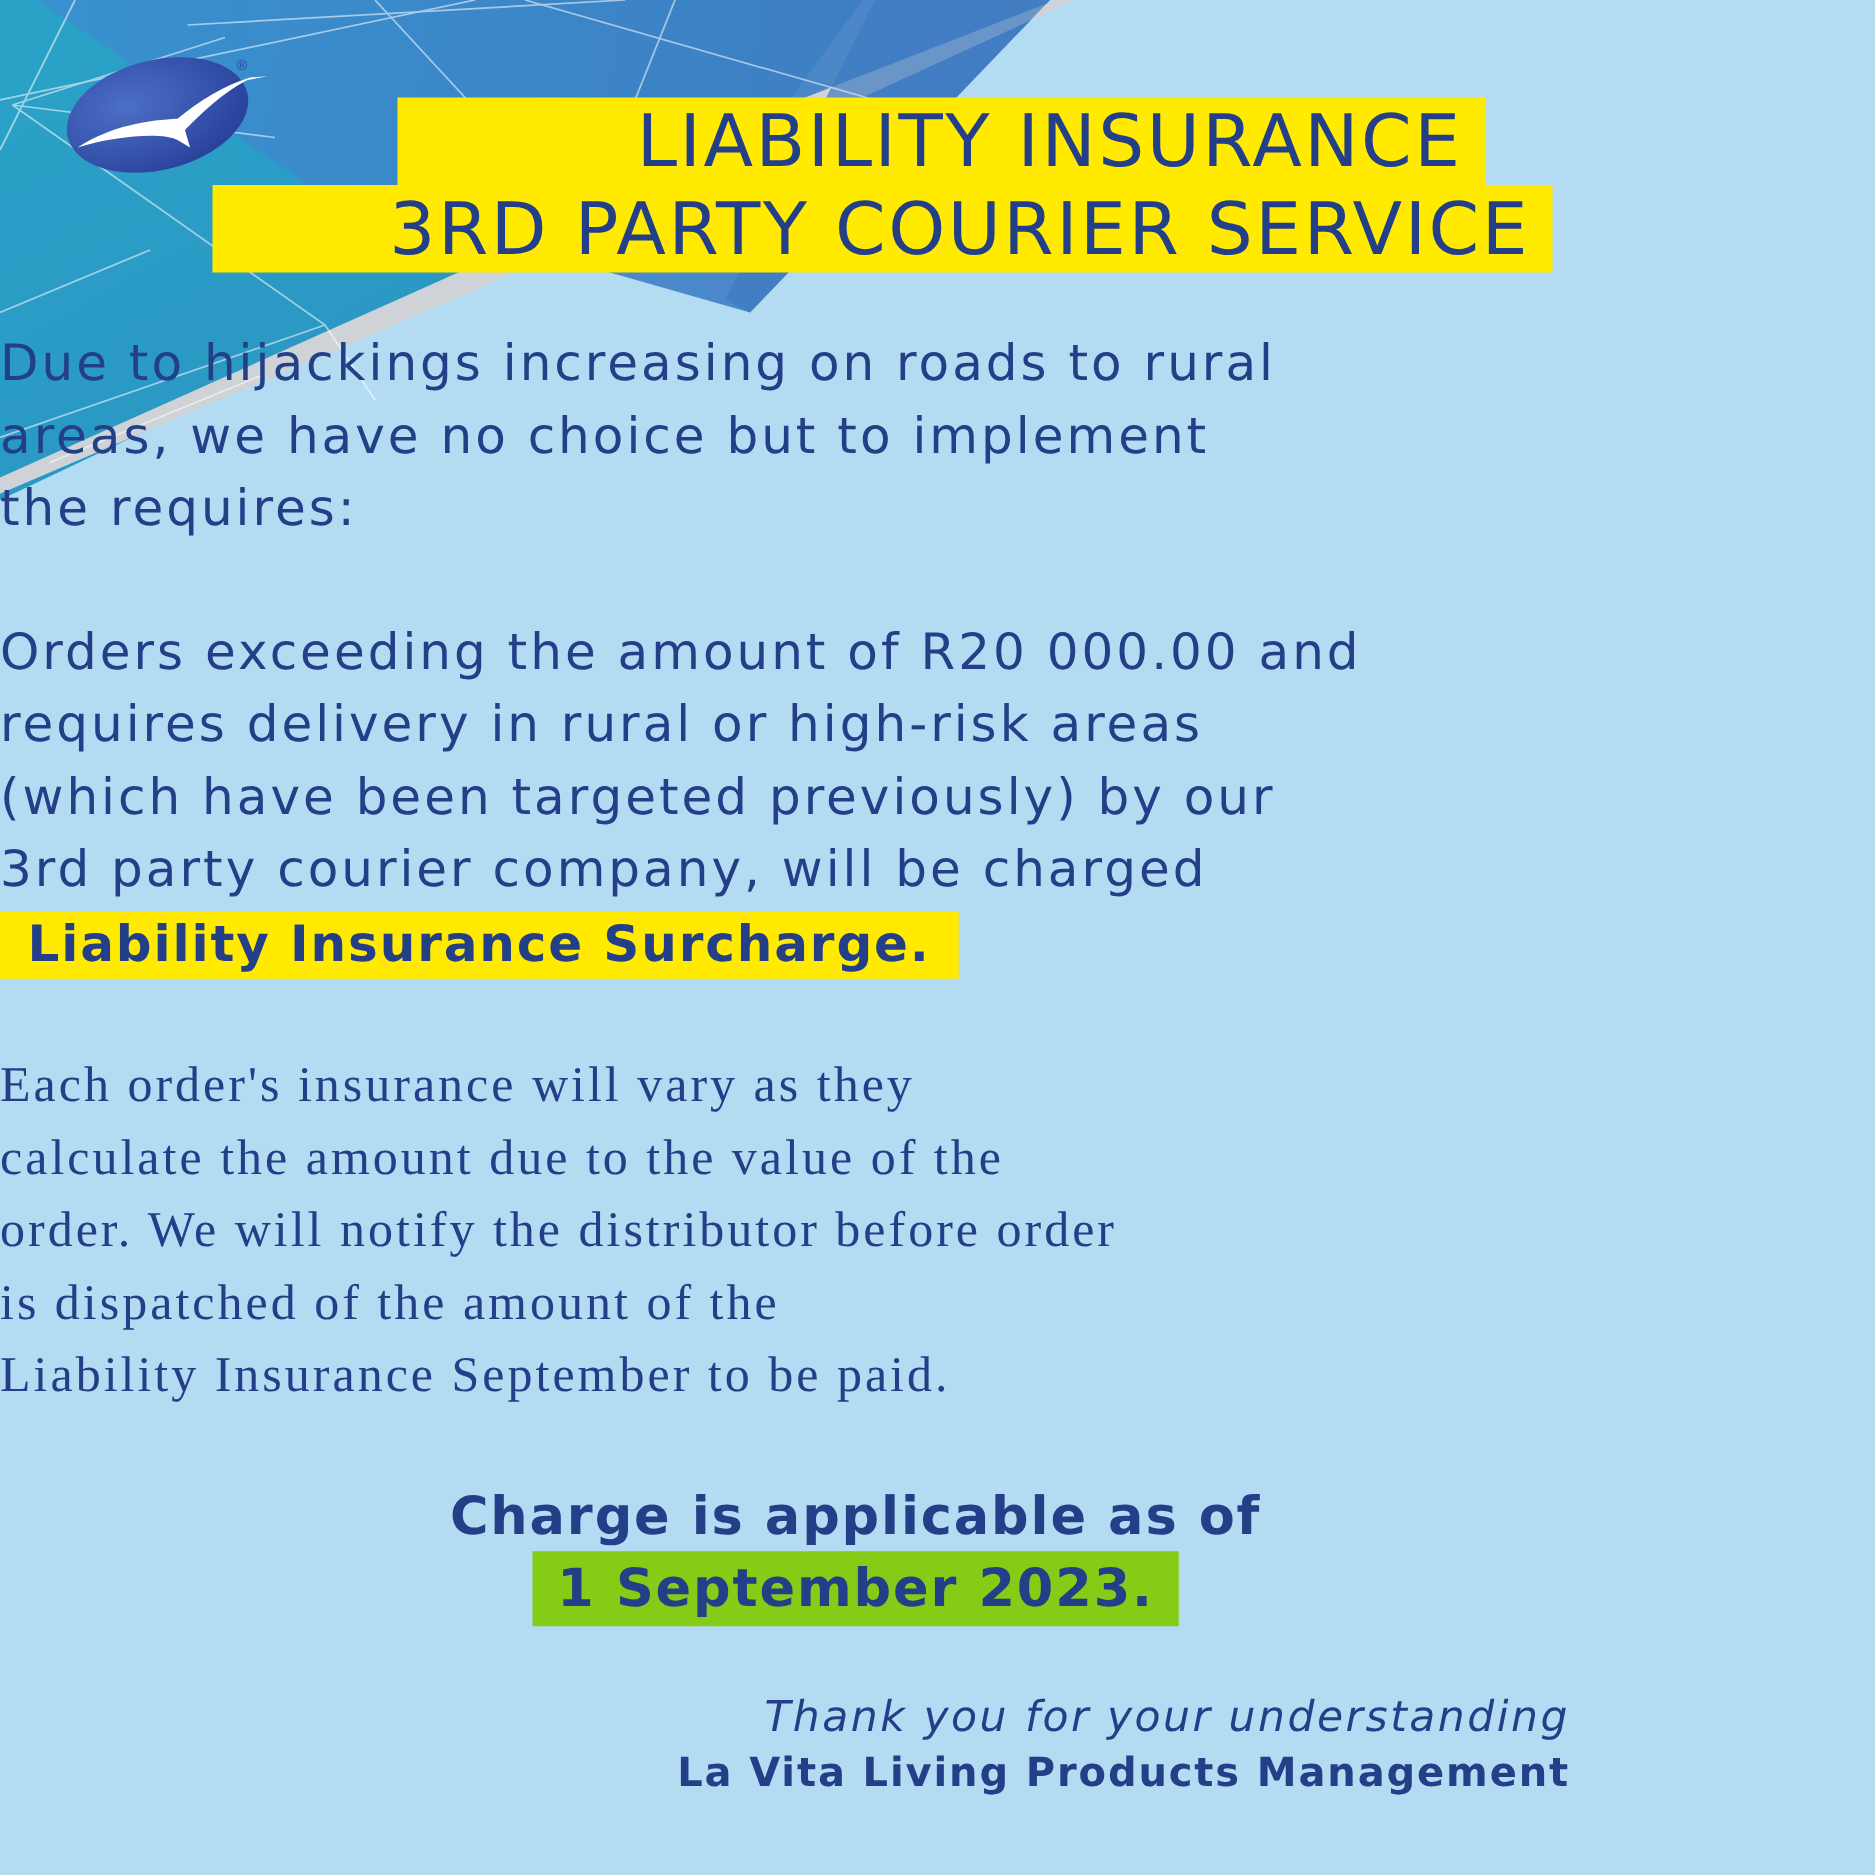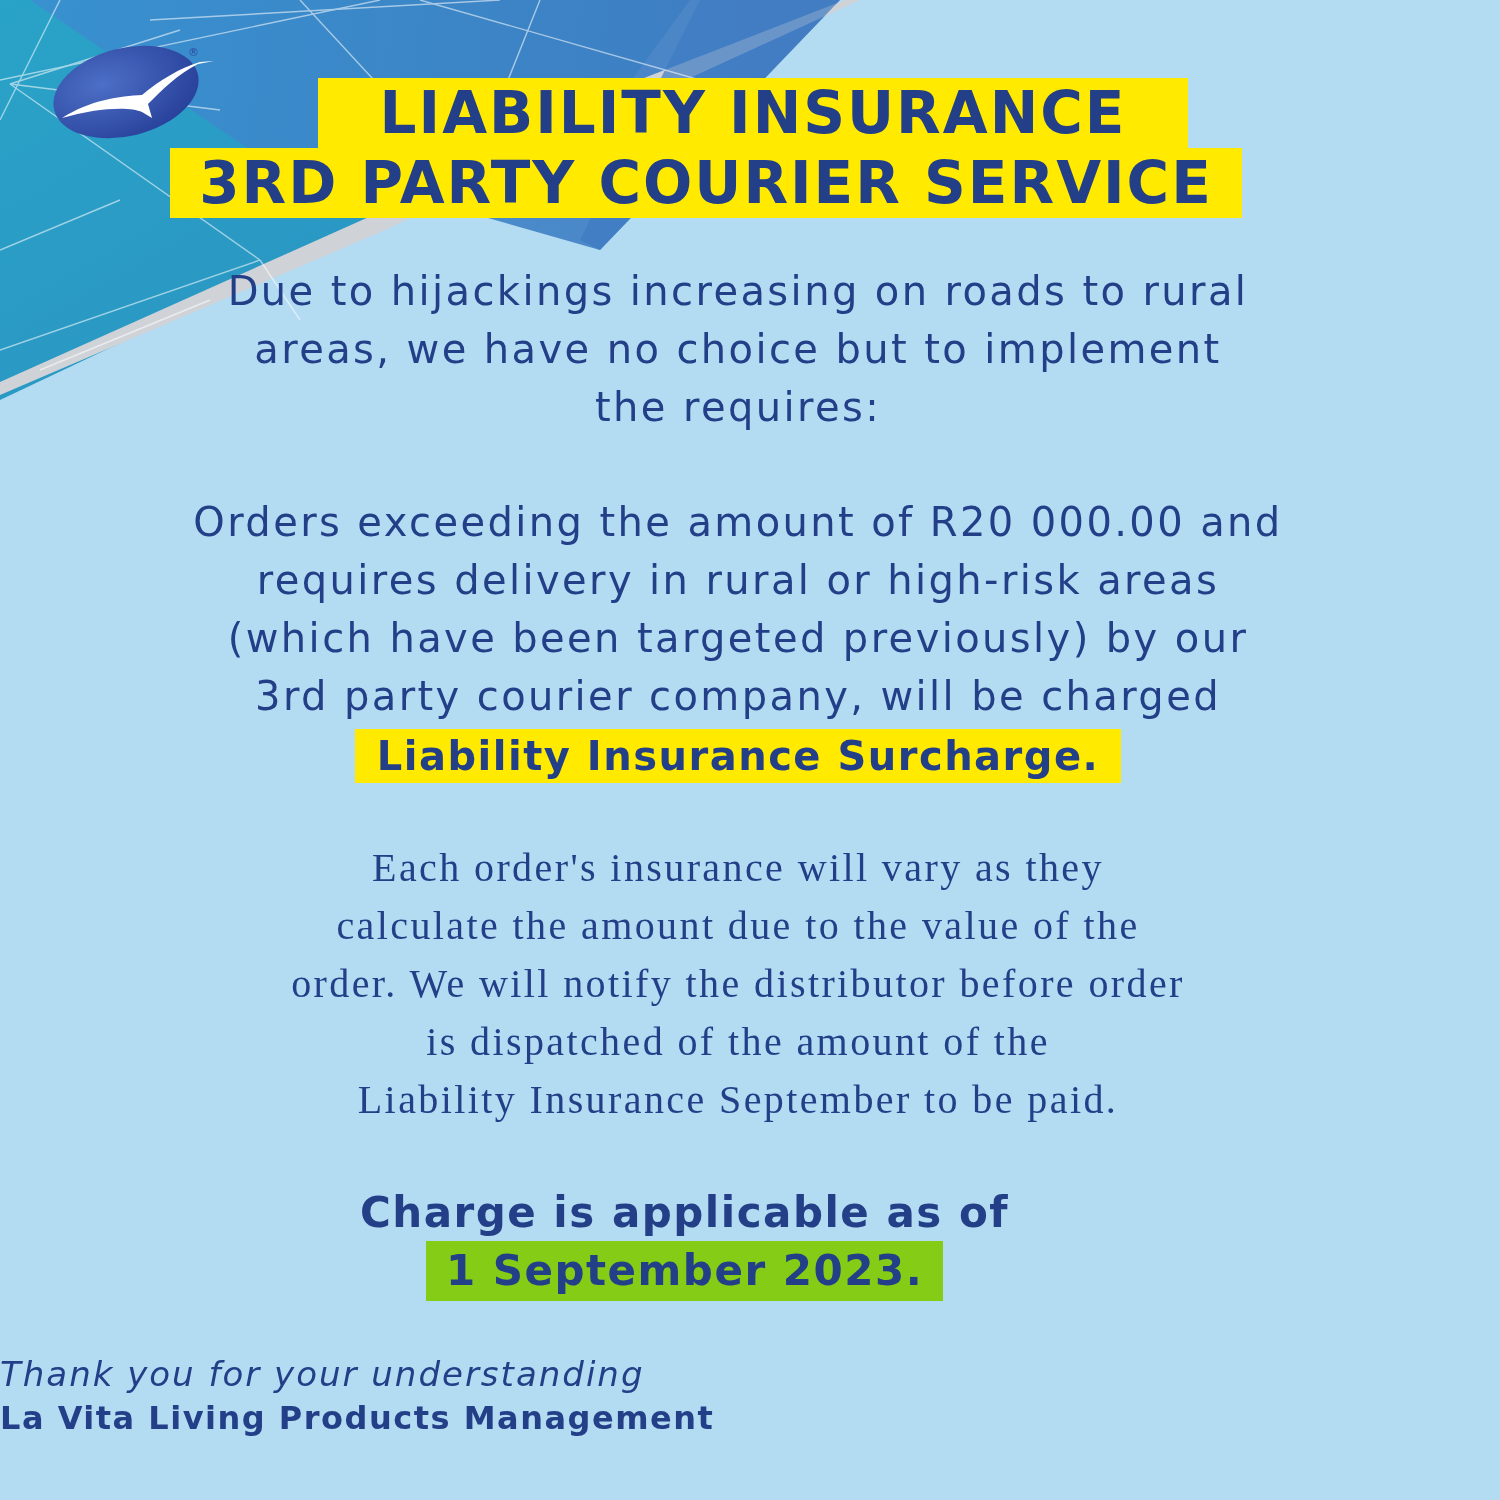--- a/index.html
+++ b/index.html
@@ -8,44 +8,44 @@
     background: #b3dbf2;
     font-family: "DejaVu Sans", "Liberation Sans", sans-serif;
     color: #223f88;
   }
   .bg-deco { position: absolute; left: 0; top: 0; width: 1500px; height: 1500px; z-index: 0; }
   .logo { position: absolute; left: 50px; top: 40px; width: 170px; height: 100px; z-index: 2; }
   .content { position: relative; z-index: 1; }
   .title-wrap { position: absolute; top: 78px; left: 0; width: 1500px; text-align: center; }
   .title-line {
     display: inline-block; background: #ffea00; color: #223f88;
-    font-weight: bold; font-size: 58px; letter-spacing: 2px;
-    line-height: 66px; padding: 2px 18px;
+    font-weight: normal; font-size: 58px; letter-spacing: 2px;
+    line-height: 66px; padding: 2px 18px; text-align: right;
   }
   .title-line.l1 { position: absolute; top: 0; left: 318px; width: 870px; box-sizing: border-box; }
   .title-line.l2 { position: absolute; top: 70px; left: 170px; width: 1072px; box-sizing: border-box; }
   .para {
-    position: absolute; left: 0; width: 1476px; text-align: center;
+    position: absolute; left: 0; width: 1476px; text-align: left;
     font-size: 40px; line-height: 58px; letter-spacing: 2.4px; color: #223f88;
   }
   .para .line { display: block; white-space: nowrap; }
   .p1 { top: 262px; }
   .p2 { top: 493px; }
   .p3 { top: 839px; font-family: Liberation Serif, serif; }
   .hl {
     display: inline-block; background: #ffea00; font-weight: bold;
     padding: 2px 22px; line-height: 50px; margin-top: 4px; letter-spacing: 1.5px;
   }
   .charge { position: absolute; top: 1185px; left: 0; width: 1369px; text-align: center; }
   .charge .c1 { font-weight: bold; font-size: 42px; line-height: 56px; letter-spacing: 1.5px; }
   .charge .c2 {
     display: inline-block; background: #84cc16; font-weight: bold; font-size: 42px;
     line-height: 60px; padding: 0 20px; letter-spacing: 1.5px; margin-top: 0;
   }
-  .thanks { position: absolute; top: 1352px; left: 0; width: 1256px; text-align: left; }
+  .thanks { position: absolute; top: 1352px; left: 0; width: 1256px; text-align: right; }
   .thanks .t1 { font-style: italic; font-size: 34px; line-height: 44px; letter-spacing: 2px; }
   .thanks .t2 { font-weight: bold; font-size: 32px; line-height: 44px; letter-spacing: 1.5px; }
 </style>
 </head>
 <body>
 
 <svg class="bg-deco" viewBox="0 0 1500 1500" xmlns="http://www.w3.org/2000/svg">
   <defs>
     <linearGradient id="g1" x1="0" y1="0" x2="1" y2="1">
       <stop offset="0" stop-color="#2aa3c8"></stop>

